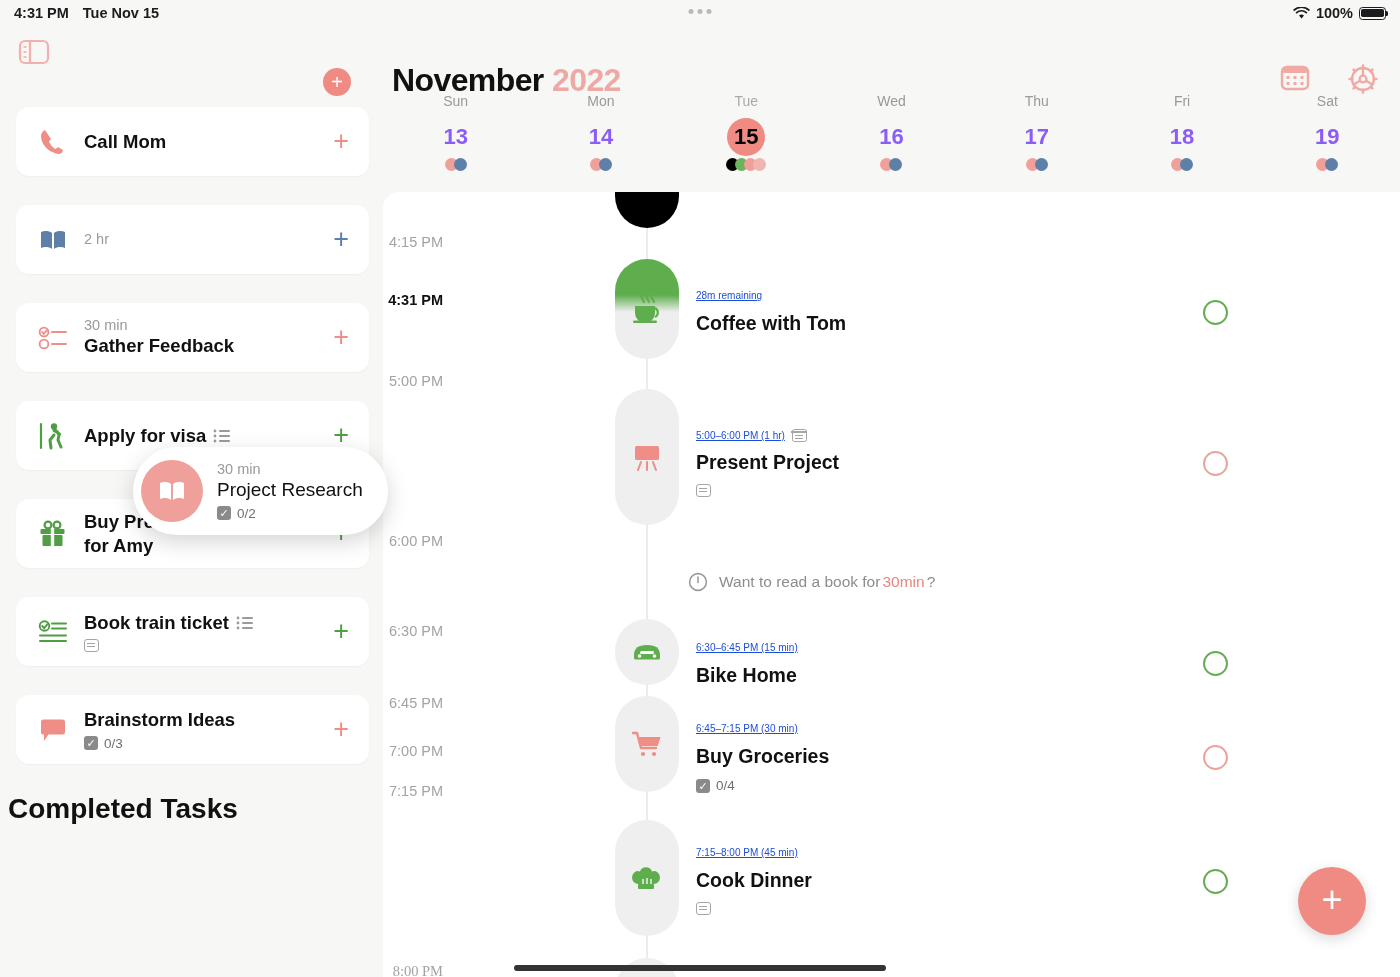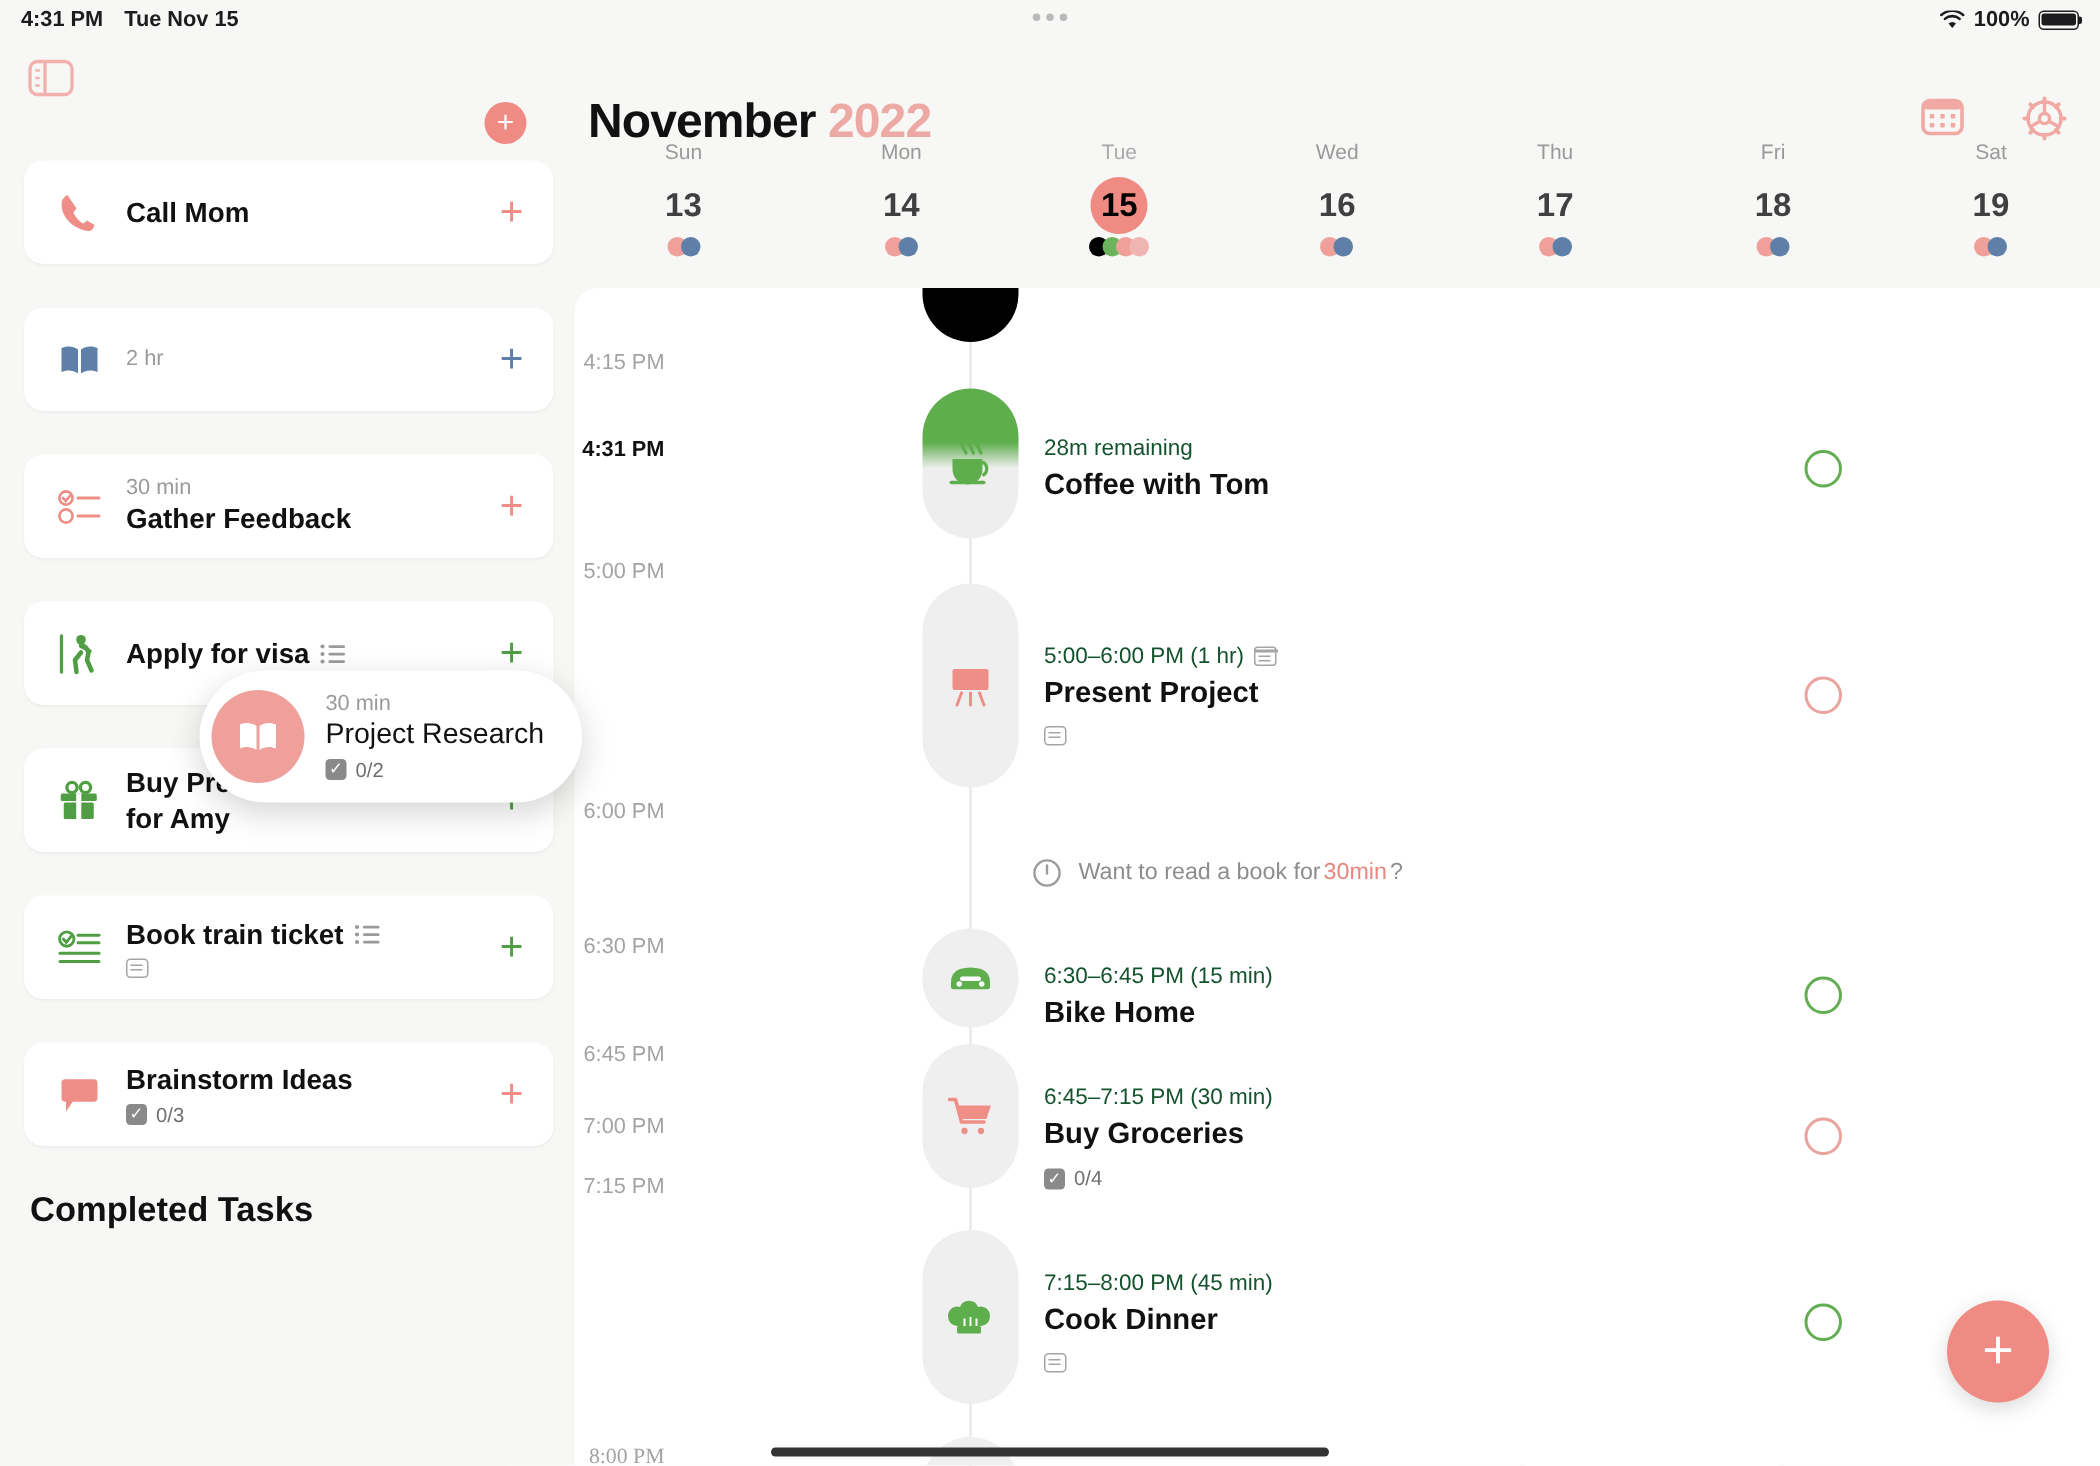--- a/index.html
+++ b/index.html
@@ -57,21 +57,21 @@
   
   .weekstrip {
     position: absolute; left: 383px; right: 0; top: 88px; height: 90px;
     display: flex;
   }
   .daycol {
     flex: 1; display: flex; flex-direction: column; align-items: center; cursor: pointer;
   }
   .dayname { font-size: 14px; color: #9a9a9a; margin-top: 5px; }
   .daynum {
-    font-size: 22px; font-weight: bold; color: #404040;
+    font-size: 22px; font-weight: bold; color: #8b5cf6;
     margin-top: 9px; width: 38px; height: 38px; line-height: 38px; text-align: center;
     border-radius: 50%;
   }
   .daycol.today .daynum { background: #f08b84; color: #000000; }
   .daycol.today .dayname { color: #aaa; }
   .dots { margin-top: 2px; display: flex; height: 13px; align-items: center; }
   .dots i { display: block; width: 13px; height: 13px; border-radius: 50%; margin-left: -4px; }
   .dots i:first-child { margin-left: 0; }
 
   
@@ -96,22 +96,22 @@
   }
   .note-badge {
     width: 15px; height: 13px; border: 1.6px solid #a5a5a5; border-radius: 3px;
     position: relative;
   }
   .note-badge::before {
     content:""; position:absolute; left:2px; top:3px; width:8px; height:1.4px; background:#a5a5a5;
     box-shadow: 0 3px 0 #a5a5a5;
   }
   .completed-label {
-    font-size: 23px; font-weight: bold; color: #111;
-    padding-left: 20px; margin-top: 24px;
+    font-size: 28px; font-weight: bold; color: #111;
+    padding-left: 8px; margin-top: 24px;
   }
 
   
   .drag-card {
     position: absolute; left: 133px; top: 447px; width: 255px; height: 88px;
     background: #fff; border-radius: 44px;
     box-shadow: 0 7px 22px rgba(0,0,0,0.17);
     display: flex; align-items: center; padding-left: 8px; z-index: 50;
   }
   .drag-ico {
@@ -131,21 +131,21 @@
   .tl-time.now { color: #111; font-weight: bold; }
   .tl-axis {
     position: absolute; left: 263px; top: 0; width: 2px; background: #ececec;
   }
   .tl-pill {
     position: absolute; left: 232px; width: 64px; border-radius: 32px;
     background: #efefef; display: flex; align-items: center; justify-content: center;
   }
   .tl-pill.black { background: #000; }
   .tl-pill.progress { background: linear-gradient(#5fae4e 0%, #5fae4e 36%, #eeeeee 53%, #eeeeee 100%); }
-  .ev-meta { position: absolute; font-size: 15px; color: #14532d; display:flex; align-items:center; gap:7px;}
+  .ev-meta { position: absolute; font-size: 10px; color: #1d4ed8; display:flex; align-items:center; gap:7px;text-decoration:underline;}
   .ev-title { position: absolute; font-size: 19.5px; font-weight: bold; color: #111; }
   .ev-sub { position: absolute; display:flex; align-items:center; gap:6px; font-size:13.5px; color:#6f6f6f; }
   .ev-check {
     position: absolute; width: 25px; height: 25px; border-radius: 50%;
     border: 2px solid #63ad52; cursor: pointer;
   }
   .ev-check.pink { border-color: #eba39e; }
   .suggestion {
     position: absolute; display: flex; align-items: center; gap: 11px;
     font-size: 15.5px; color: #8d8d8d;

